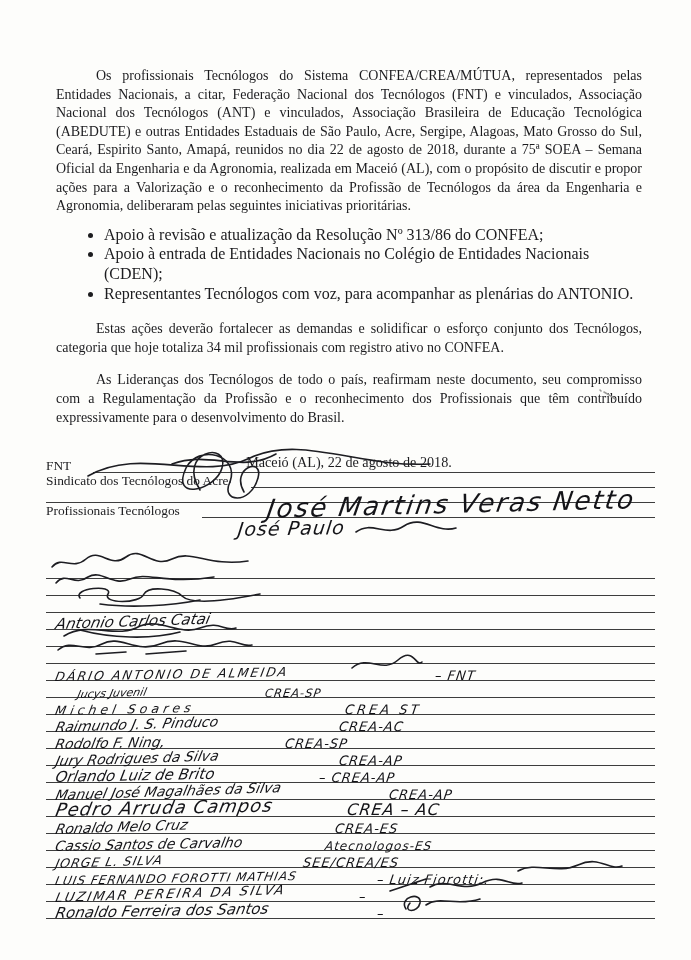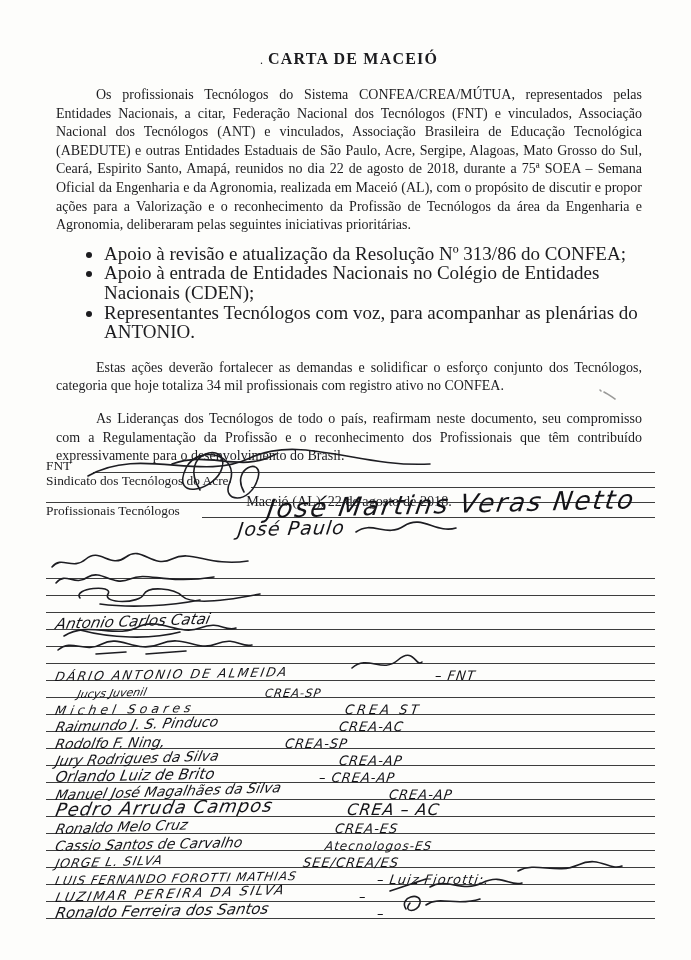--- a/index.html
+++ b/index.html
@@ -21,21 +21,21 @@
   .title-dot{font-weight:normal;font-size:12px;margin-right:4px;}
   .para{
     margin:0;text-align:justify;font-size:14px;line-height:18.6px;
     text-indent:40px;
   }
   .p1{margin-top:17px;}
   .bullet-list{
     margin:9px 0 0 0;padding:0 0 0 48px;list-style:disc;
   }
   .bullet-list li{
-    font-size:19px;line-height:19.6px;text-align:left;
+    font-size:16px;line-height:19.6px;text-align:left;
   }
   .p2{margin-top:17px;}
   .p3{margin-top:14px;}
   .dateline{
     margin:26px 0 0 0;text-align:center;font-size:14.2px;line-height:18px;
     text-indent:0;
   }
   
   .sign-labels{position:absolute;top:459px;left:46px;width:609px;}
   .label-row{display:flex;align-items:center;height:14.8px;gap:16px;}
@@ -98,21 +98,20 @@
   }
   .pencil{position:absolute;top:386px;left:596px;}
   .pencil path{fill:none;stroke:#9a9a98;stroke-width:1.6;stroke-linecap:round;}
 </style>
 </head>
 <body>
 
 <div class="page">
 
   <div class="text-block">
-    <h1 class="doc-title"><span class="title-dot">.</span><span>CARTA DE MACEIÓ</span></h1>
     <p class="para p1">Os profissionais Tecnólogos do Sistema CONFEA/CREA/MÚTUA, representados pelas Entidades Nacionais, a citar, Federação Nacional dos Tecnólogos (FNT) e vinculados, Associação Nacional dos Tecnólogos (ANT) e  vinculados, Associação Brasileira de Educação Tecnológica (ABEDUTE) e outras Entidades Estaduais de São Paulo, Acre, Sergipe, Alagoas, Mato Grosso do Sul, Ceará, Espirito Santo, Amapá, reunidos no dia 22 de agosto de 2018, durante a 75ª SOEA – Semana Oficial da Engenharia e da Agronomia, realizada em Maceió (AL), com o propósito de discutir e propor ações para a Valorização e o reconhecimento da Profissão de Tecnólogos da área da Engenharia e Agronomia, deliberaram pelas seguintes iniciativas  prioritárias.</p>
     <ul class="bullet-list">
       <li>Apoio à revisão e atualização da Resolução Nº 313/86 do CONFEA;</li>
       <li>Apoio à entrada de Entidades Nacionais no Colégio de Entidades Nacionais (CDEN);</li>
       <li>Representantes Tecnólogos com voz, para acompanhar as plenárias do ANTONIO.</li>
     </ul>
     <p class="para p2">Estas ações deverão fortalecer as demandas e solidificar o esforço conjunto dos Tecnólogos, categoria que hoje totaliza 34 mil profissionais com registro ativo no CONFEA.</p>
     <p class="para p3">As Lideranças dos Tecnólogos de todo o país, reafirmam neste documento, seu compromisso com a Regulamentação da Profissão e o reconhecimento dos Profissionais que têm contribuído expressivamente para o desenvolvimento do Brasil.</p>
     <p class="para dateline">Maceió (AL), 22 de agosto de 2018.</p>
   </div>

